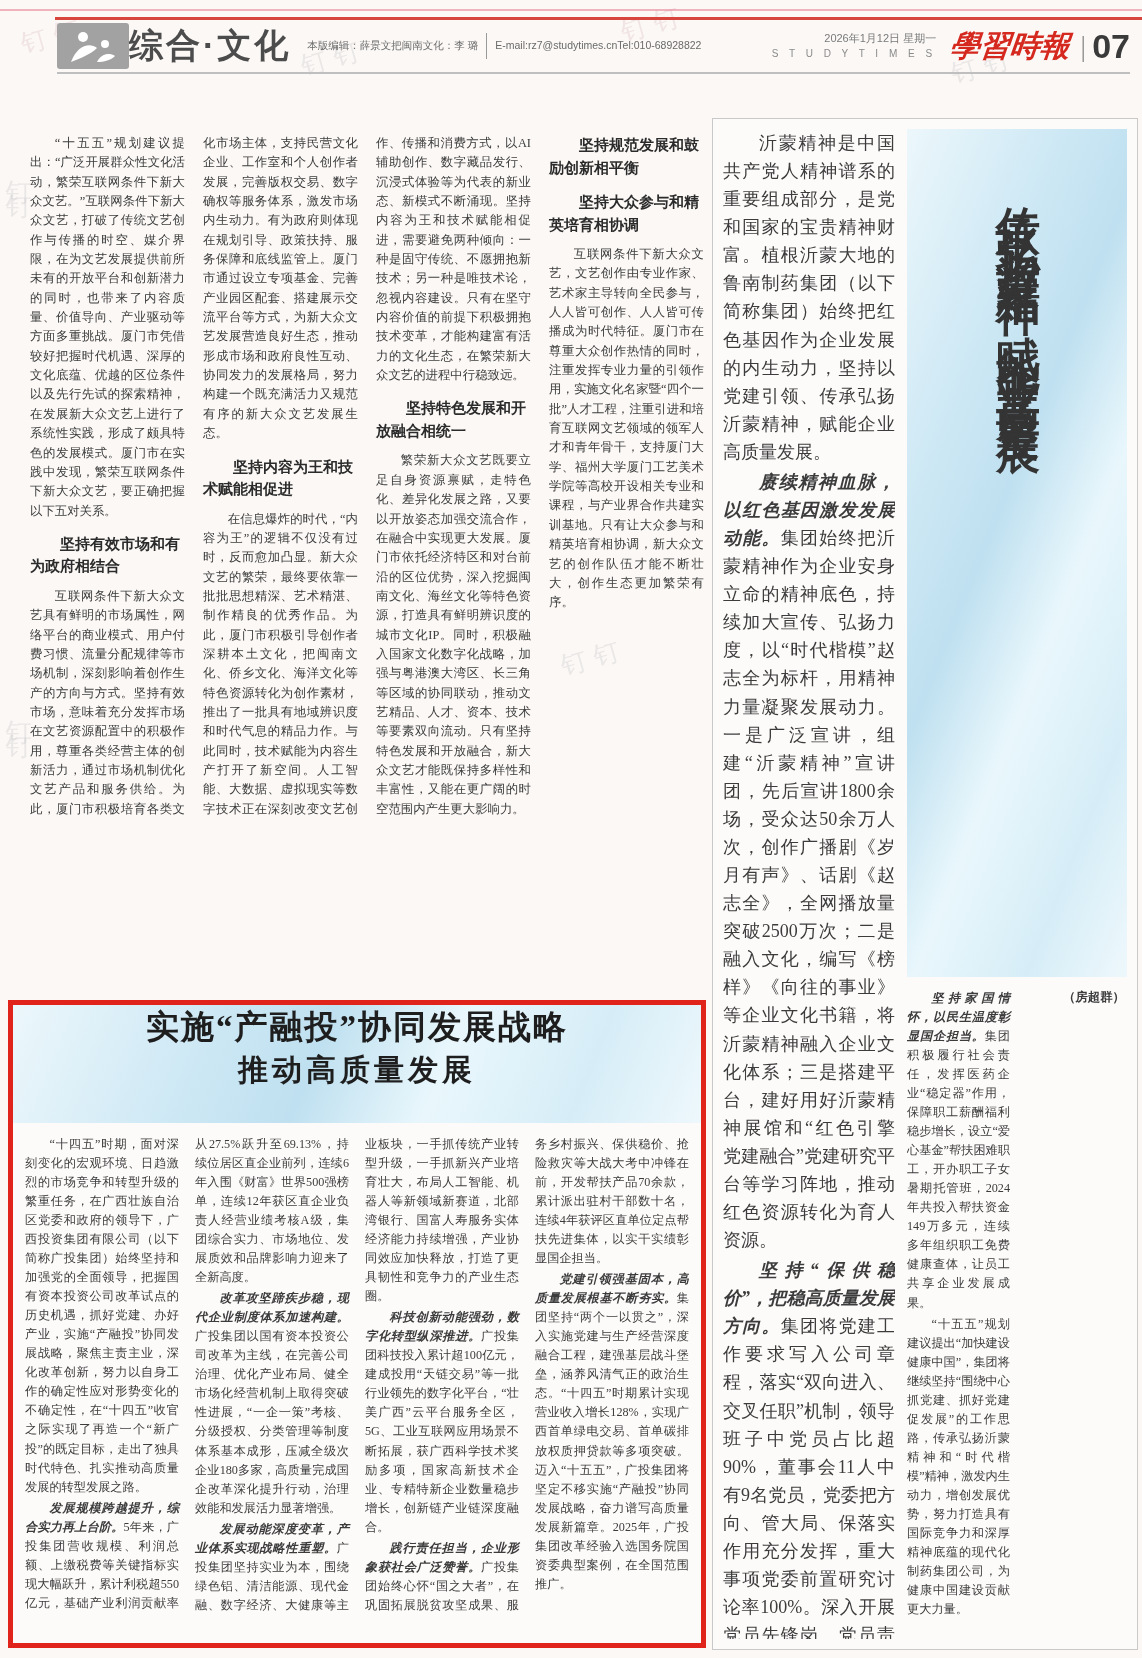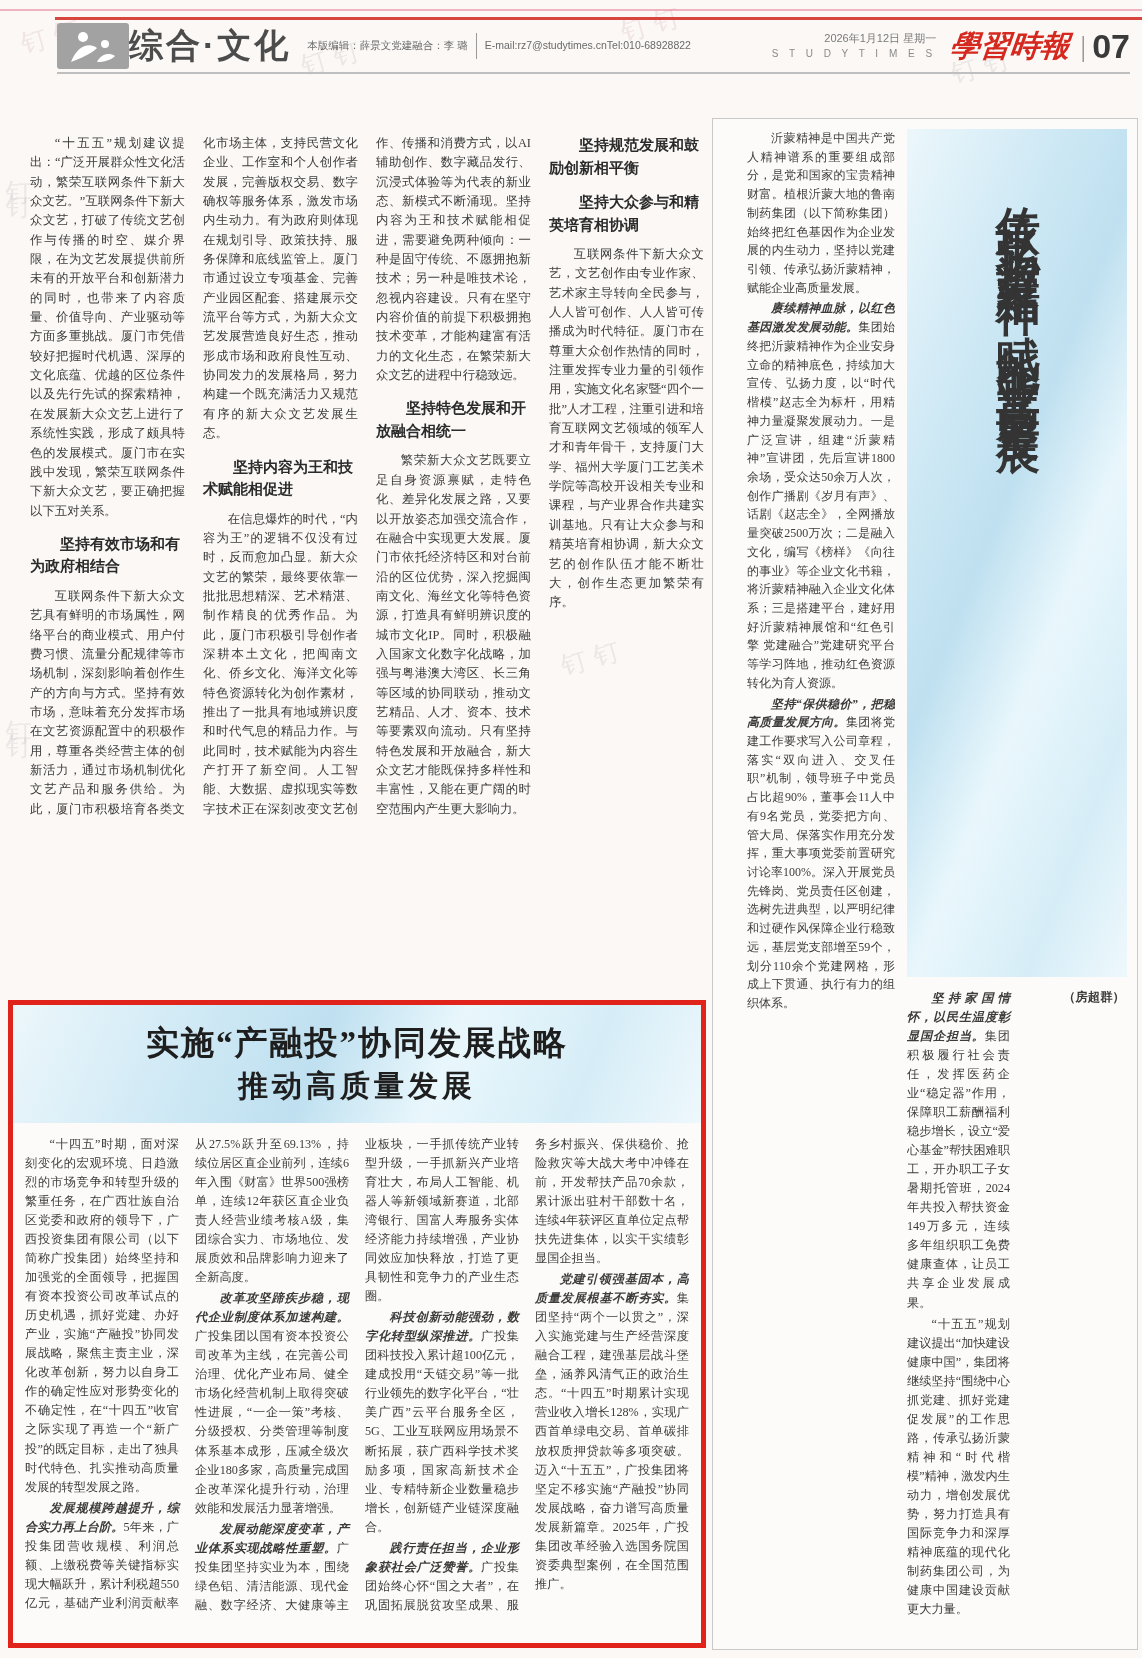--- a/index.html
+++ b/index.html
@@ -48,33 +48,33 @@
   .main-article{position:absolute;left:30px;top:118px;width:674px;}
   .main-head{height:168px;display:flex;flex-direction:column;justify-content:center;
         text-align:center;}
   .main-head .t1{font-size:40px;font-weight:700;color:#1e1e1e;letter-spacing:4px;line-height:1.3;}
   .main-head .t2{font-size:40px;font-weight:700;color:#1e1e1e;letter-spacing:2px;line-height:1.3;}
   .main-cols{margin-top:16px;height:688px;column-count:4;column-gap:18px;column-fill:auto;
         overflow:hidden;}
   
   .boxed-article{position:absolute;left:8px;top:1000px;width:698px;height:648px;
         border:5px solid #e0241b;box-sizing:border-box;background:#fdfbfa;}
-  .boxed-head{height:118px;display:flex;flex-direction:column;justify-content:center;
+  .boxed-head{height:118px;display:flex;flex-direction:column;
         text-align:center;}
   .boxed-head .t1{font-size:33px;font-weight:700;color:#1e1e1e;letter-spacing:2px;line-height:1.35;}
   .boxed-head .t2{font-size:30px;font-weight:700;color:#1e1e1e;letter-spacing:4px;line-height:1.35;}
   .boxed-cols{margin:12px 12px 0;height:492px;column-count:4;column-gap:16px;column-fill:auto;
         overflow:hidden;}
   .boxed-cols p.body{font-size:12.2px;}
   
   .right-article{position:absolute;left:712px;top:118px;width:426px;height:1532px;
         border:1px solid #c9c9c9;box-sizing:border-box;background:#fdfbfa;
         padding:10px;display:flex;gap:12px;}
   .right-col1{width:172px;overflow:hidden;}
-  .right-col1 p.body{font-size:12px;margin-left:24px;}
+  .right-col1 p.body{font-size:18px;}
   .right-col2{flex:1;display:flex;flex-direction:column;min-width:0;}
   .right-banner{height:848px;display:flex;align-items:flex-start;justify-content:center;}
   .vtitle{writing-mode:vertical-rl;font-weight:700;color:#343434;font-size:44px;
         letter-spacing:12px;margin-top:42px;line-height:1.2;}
   .vtitle .gap{display:inline-block;height:34px;}
   .right-lower{margin-top:12px;flex:1;column-count:2;column-gap:14px;column-fill:auto;
         overflow:hidden;}
   .right-lower p.body{font-size:12.2px;}
 </style>
 </head>
@@ -99,21 +99,21 @@
         <circle cx="16" cy="9" r="5" fill="#fff"></circle>
         <path d="M4 34 C10 18 22 14 30 20 C24 26 14 30 4 34 Z" fill="#fff"></path>
         <circle cx="38" cy="16" r="4" fill="#fff"></circle>
         <path d="M30 34 C34 26 42 24 48 28 C44 32 37 34 30 34 Z" fill="#fff"></path>
       </svg>
     </div>
     <div class="section-label">综合·文化</div>
     <div class="ed-block">
       <div class="ed-col">
         <span>本版编辑：薛景文</span>
-        <span>党建融合：李  璐</span>
+        <span>把闽南文化：李  璐</span>
       </div>
       <div class="ed-div"></div>
       <div class="ed-col">
         <span>E-mail:rz7@studytimes.cn</span>
         <span>Tel:010-68928822</span>
       </div>
     </div>
     <div class="spacer"></div>
     <div class="date-block">
       <div>2026年1月12日 星期一</div>

